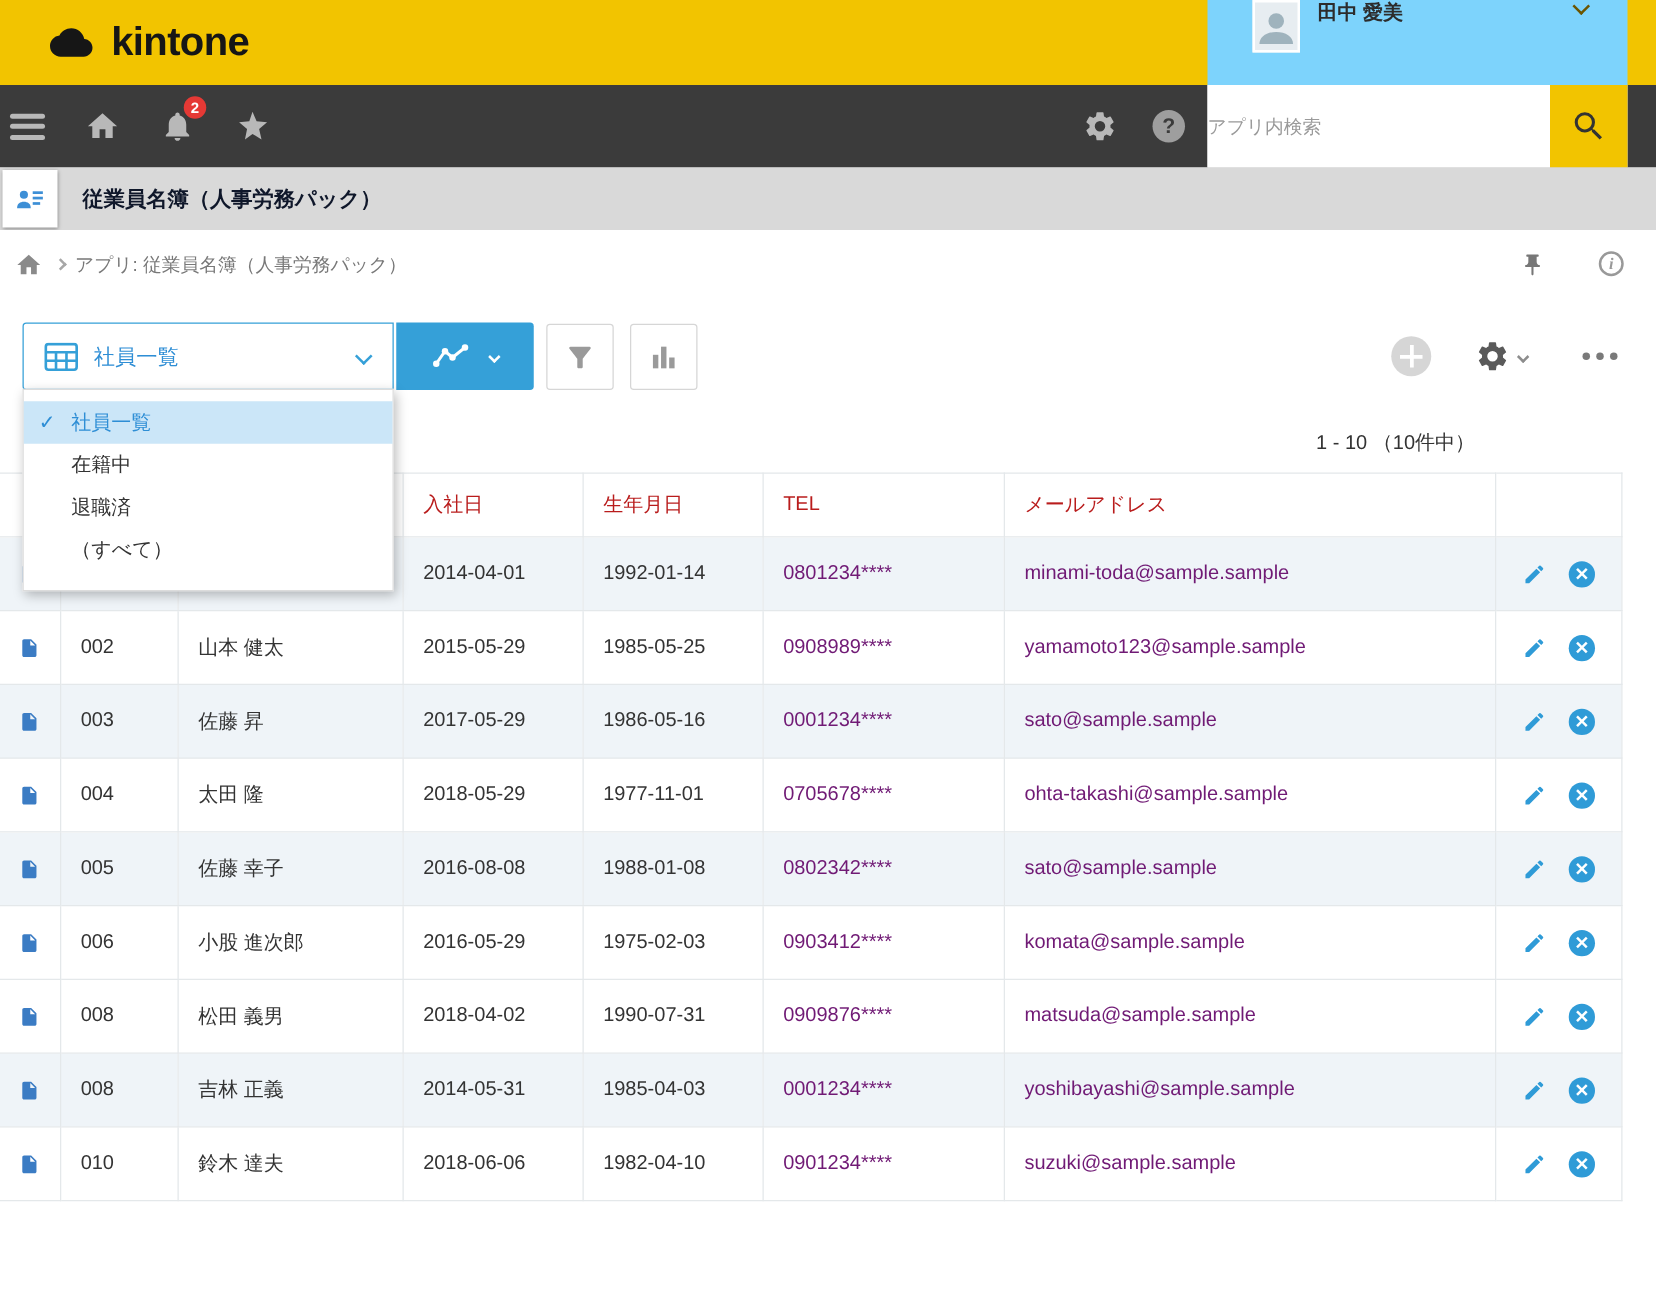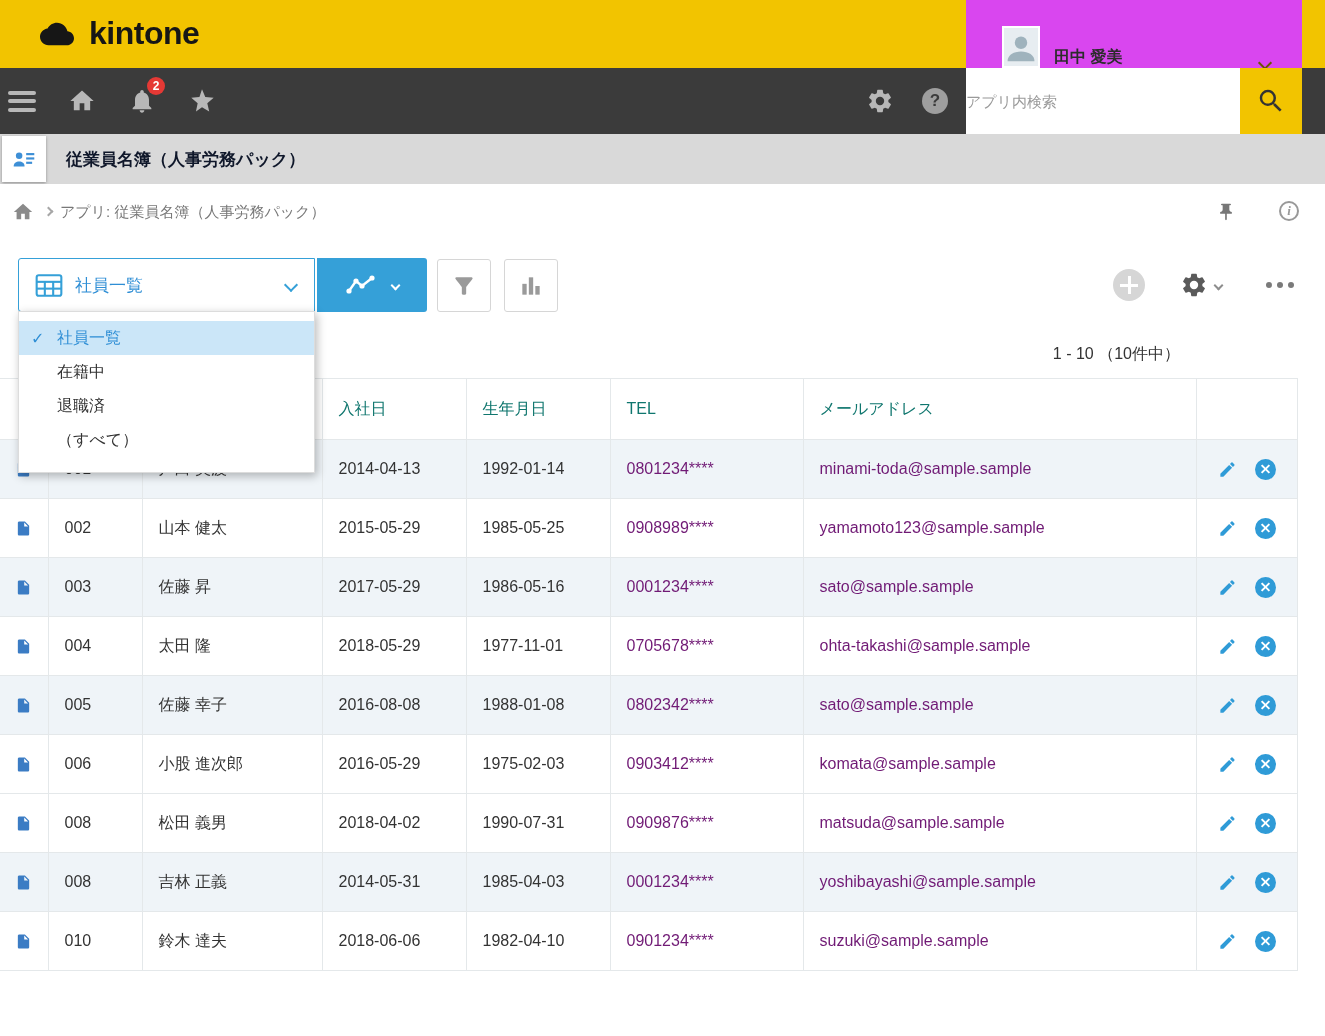--- a/index.html
+++ b/index.html
@@ -9,21 +9,21 @@
     font-family: "Liberation Sans", "DejaVu Sans", sans-serif;
     background: #ffffff;
     overflow: hidden;
   }
 
   
   .hdr { position: absolute; top: 0; left: 0; width: 1325px; height: 68px; background: #f2c400; }
   .logo { position: absolute; left: 34px; top: 15px; display: flex; align-items: center; gap: 9px; cursor: pointer; }
   .logo svg { width: 46px; height: 34px; fill: #161616; }
   .logo-text { font-size: 32px; font-weight: bold; color: #161616; letter-spacing: -0.5px; }
-  .user-area { position: absolute; left: 966px; top: 0; width: 336px; height: 68px; background: #d946ef; display: flex; align-items: flex-end; cursor: pointer; }
+  .user-area { position: absolute; left: 966px; top: 0; width: 336px; height: 68px; background: #7dd3fc; display: flex; align-items: flex-start; cursor: pointer; }
   .avatar { width: 38px; height: 42px; margin-left: 36px; background: #e7edf1; border: 2px solid #fff; overflow: hidden; flex: none; }
   .avatar svg { width: 100%; height: 100%; }
   .user-name { margin-left: 14px; font-size: 16px; font-weight: bold; color: #2c2c2c; }
   .user-chev { position: absolute; right: 32px; color: #6b5500; }
 
   
   .nav { position: absolute; top: 68px; left: 0; width: 1325px; height: 66px; background: #3b3b3b; }
   .nav-left { position: absolute; left: 8px; top: 0; height: 66px; display: flex; align-items: center; gap: 32px; }
   .nav-icon { color: #b8b8b8; cursor: pointer; display: flex; align-items: center; justify-content: center; }
   .nav-icon svg { fill: #b8b8b8; width: 28px; height: 28px; }
@@ -75,21 +75,21 @@
   .gear-menu .chev { color: #8d8d8d; }
   .more-btn { position: absolute; left: 1266px; top: 282px; display: flex; gap: 5px; cursor: pointer; }
   .more-btn i { width: 6px; height: 6px; border-radius: 50%; background: #7a7a7a; }
 
   
   .pagination { position: absolute; top: 344px; right: 145px; font-size: 16px; color: #333; }
 
   
   .grid { position: absolute; top: 378px; left: 0; width: 1297px; border-collapse: collapse; table-layout: fixed; font-size: 16px; }
   .grid th, .grid td { border: 1px solid #e4e8ea; overflow: hidden; white-space: nowrap; }
-  .grid th { height: 61px; background: #fff; font-weight: normal; color: #0f766e; text-align: left; padding: 0 16px; cursor: pointer; }
+  .grid th { height: 51px; background: #fff; font-weight: normal; color: #b91c1c; text-align: left; padding: 0 16px; cursor: pointer; }
   .grid td { height: 59px; background: #fff; color: #333; padding: 0 16px; }
   .grid tr.alt td { background: #eff4f8; }
   .grid .c-icon { padding: 0; text-align: center; border-left: 0; }
   .grid .c-icon svg { width: 17px; height: 21px; fill: #3b7cc4; vertical-align: middle; cursor: pointer; }
   .grid a { color: #701a75; text-decoration: none; cursor: pointer; }
   .c-act { padding: 0; }
   .act-wrap { display: flex; align-items: center; justify-content: center; gap: 18px; }
   .edit-ic { width: 19px; height: 19px; fill: #2f9bd7; cursor: pointer; }
   .del { position: relative; width: 21px; height: 21px; border-radius: 50%; background: #2f9bd7; display: inline-block; cursor: pointer; flex: none; }
   .del::before, .del::after { content: ""; position: absolute; left: 5px; top: 9.5px; width: 11px; height: 2px; background: #fff; }
@@ -274,21 +274,21 @@
   </thead>
   <tbody>
       <tr class="alt">
     <td class="c-icon">
       <svg viewBox="0 0 24 24">
             <path d="M6 2c-1.1 0-1.99.9-1.99 2L4 20c0 1.1.89 2 1.99 2H18c1.1 0 2-.9 2-2V8l-6-6H6zm7 7V3.5L18.5 9H13z"></path>
           </svg>
     </td>
     <td>001</td>
     <td>戸田 美波</td>
-    <td>2014-04-13</td>
+    <td>2014-04-01</td>
     <td>1992-01-14</td>
     <td><a>0801234****</a></td>
     <td><a>minami-toda@sample.sample</a></td>
     <td class="c-act">
       <span class="act-wrap">
         <svg class="edit-ic" viewBox="0 0 24 24">
               <path d="M3 17.25V21h3.75L17.81 9.94l-3.75-3.75L3 17.25zM20.71 7.04c.39-.39.39-1.02 0-1.41l-2.34-2.34a.9959.9959 0 0 0-1.41 0l-1.83 1.83 3.75 3.75 1.83-1.83z"></path>
             </svg>
         <span class="del"></span>
       </span>

